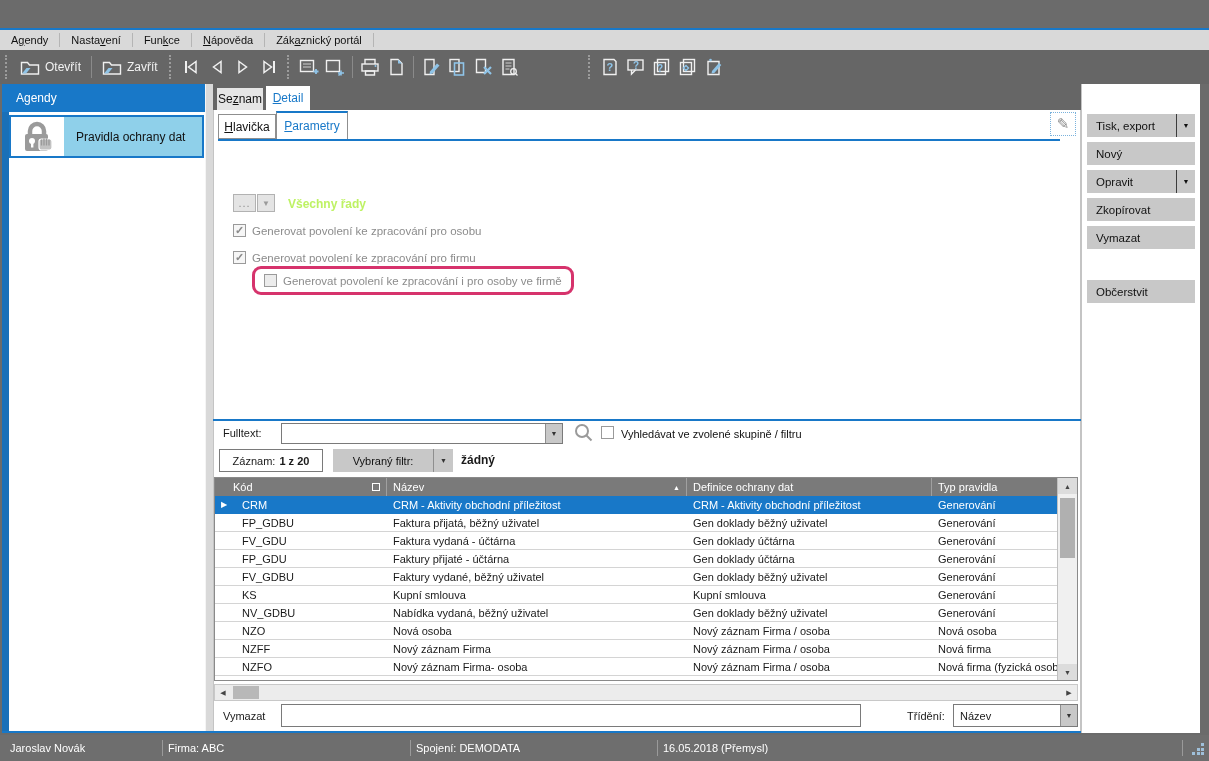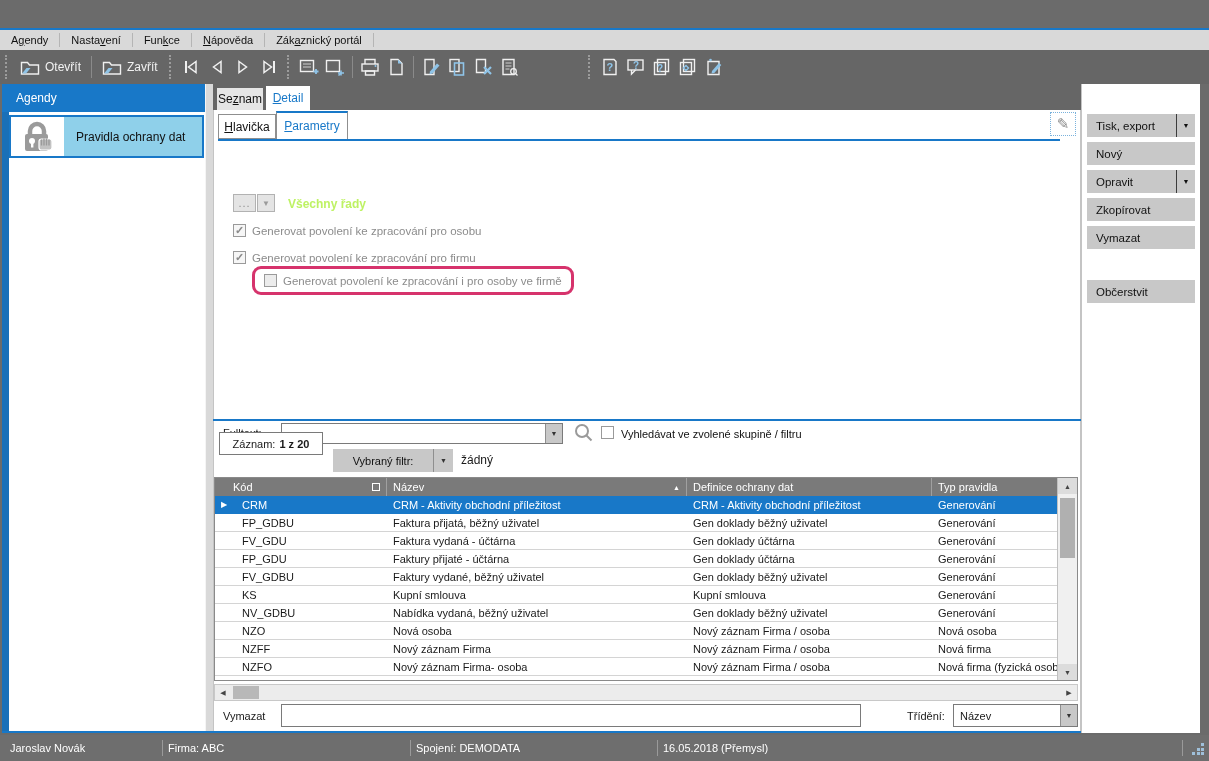--- a/index.html
+++ b/index.html
@@ -69,24 +69,24 @@
   #search-divider{left:213px;top:419px;width:868px;height:2px;background:#1878c8}
 
   
   #fulltext-label{left:223px;top:427px}
   #fulltext-combo{left:281px;top:423px;width:282px;height:21px;background:#fff;border:1px solid #7a7a7a;display:flex}
   #fulltext-input{flex:1;border:none;outline:none;font:inherit;padding:0 4px;background:#fff}
   .combo-arrow{width:17px;background:#c8c8c8;border-left:1px solid #8f8f8f;display:flex;align-items:center;justify-content:center;font-size:7px;color:#333}
   #magnifier{left:573px;top:422px}
   #group-cb{left:601px;top:426px}
   #group-cb-label{left:621px;top:428px;color:#111}
-  #record-box{left:219px;top:432px;width:104px;height:23px;border:1px solid #7a7a7a;background:#fff;display:flex;align-items:center;justify-content:center;gap:4px}
+  #record-box{left:219px;top:449px;width:104px;height:23px;border:1px solid #7a7a7a;background:#fff;display:flex;align-items:center;justify-content:center;gap:4px}
   #filter-btn{left:333px;top:449px;width:100px;height:23px;background:#c8c8c8;display:flex;align-items:center;justify-content:center;color:#111}
   #filter-arrow{left:433px;top:449px;width:20px;height:23px;background:#c8c8c8;border-left:1px solid #8f8f8f;display:flex;align-items:center;justify-content:center;font-size:7px;color:#333}
-  #filter-value{left:461px;top:453px;font-weight:normal;font-size:12px}
+  #filter-value{left:461px;top:453px;font-weight:bold;font-size:12px}
 
   
   #table{left:214px;top:477px;width:864px;height:204px;background:#fff;border:1px solid #8a8a8a}
   #thead{display:flex;height:18px;background:#7a7a7a;color:#fff}
   .th{display:flex;align-items:center;padding:0 6px;border-right:1px solid #a0a0a0;overflow:hidden;white-space:nowrap}
   .th-kod{width:172px;padding-left:18px;justify-content:space-between}
   .th-nazev{width:300px;justify-content:space-between}
   .th-def{width:245px}
   .th-typ{width:125px;border-right:none}
   .hdr-square{width:8px;height:8px;border:1px solid #fff;display:inline-block}

